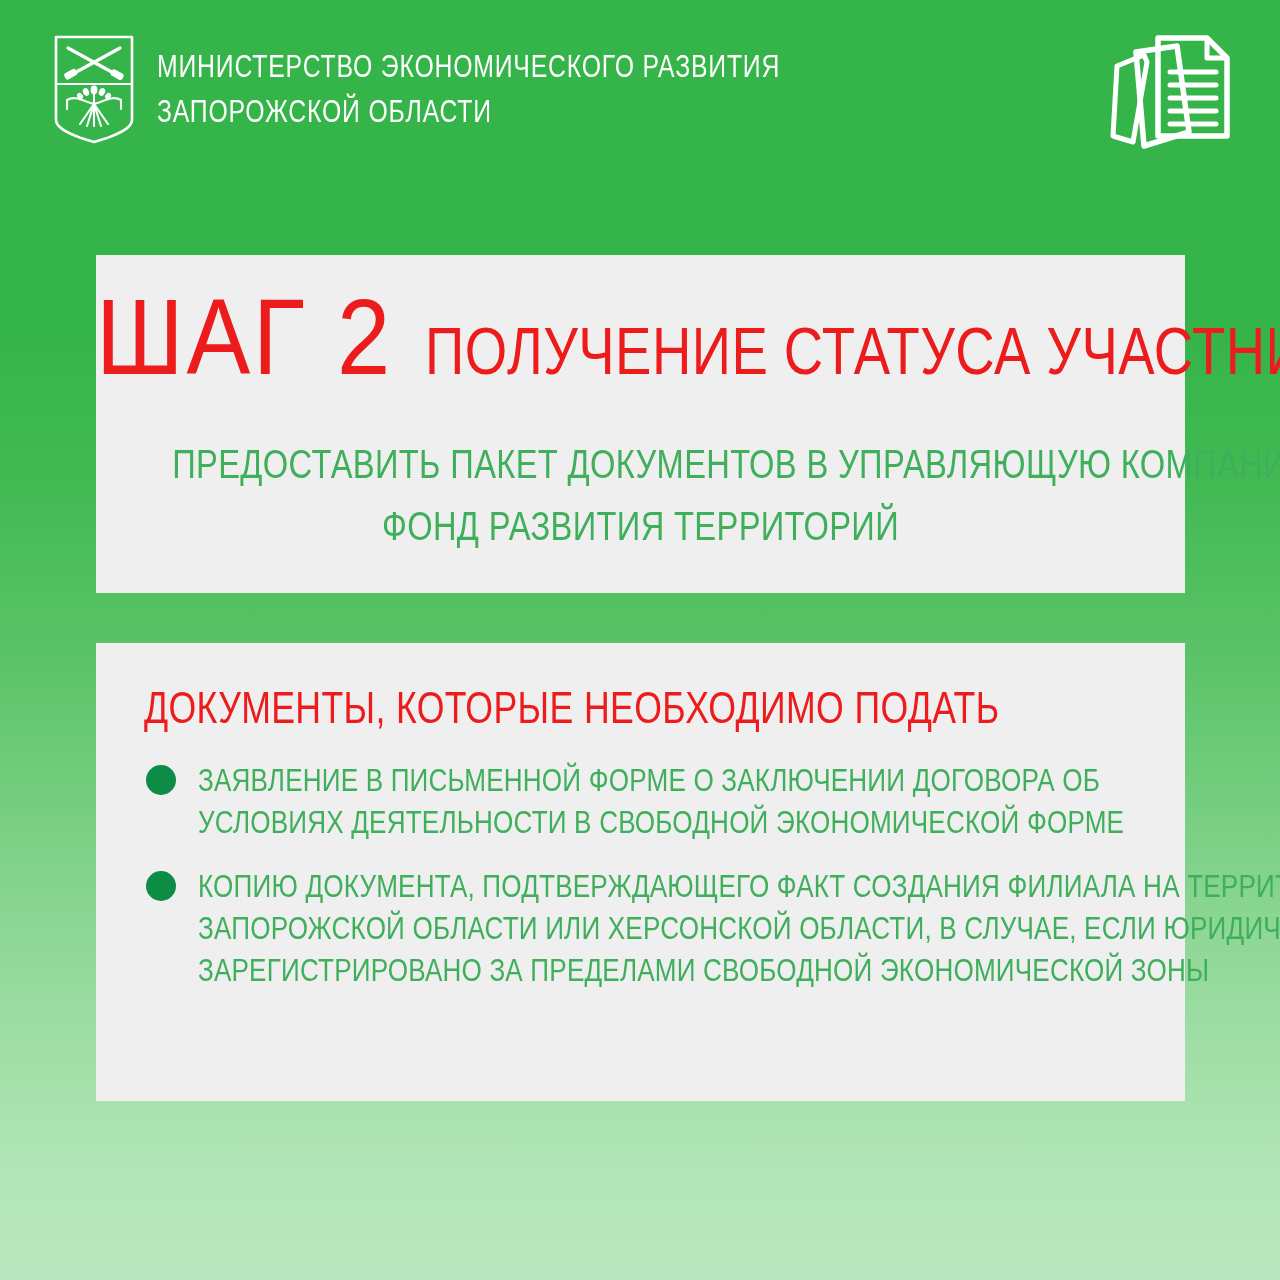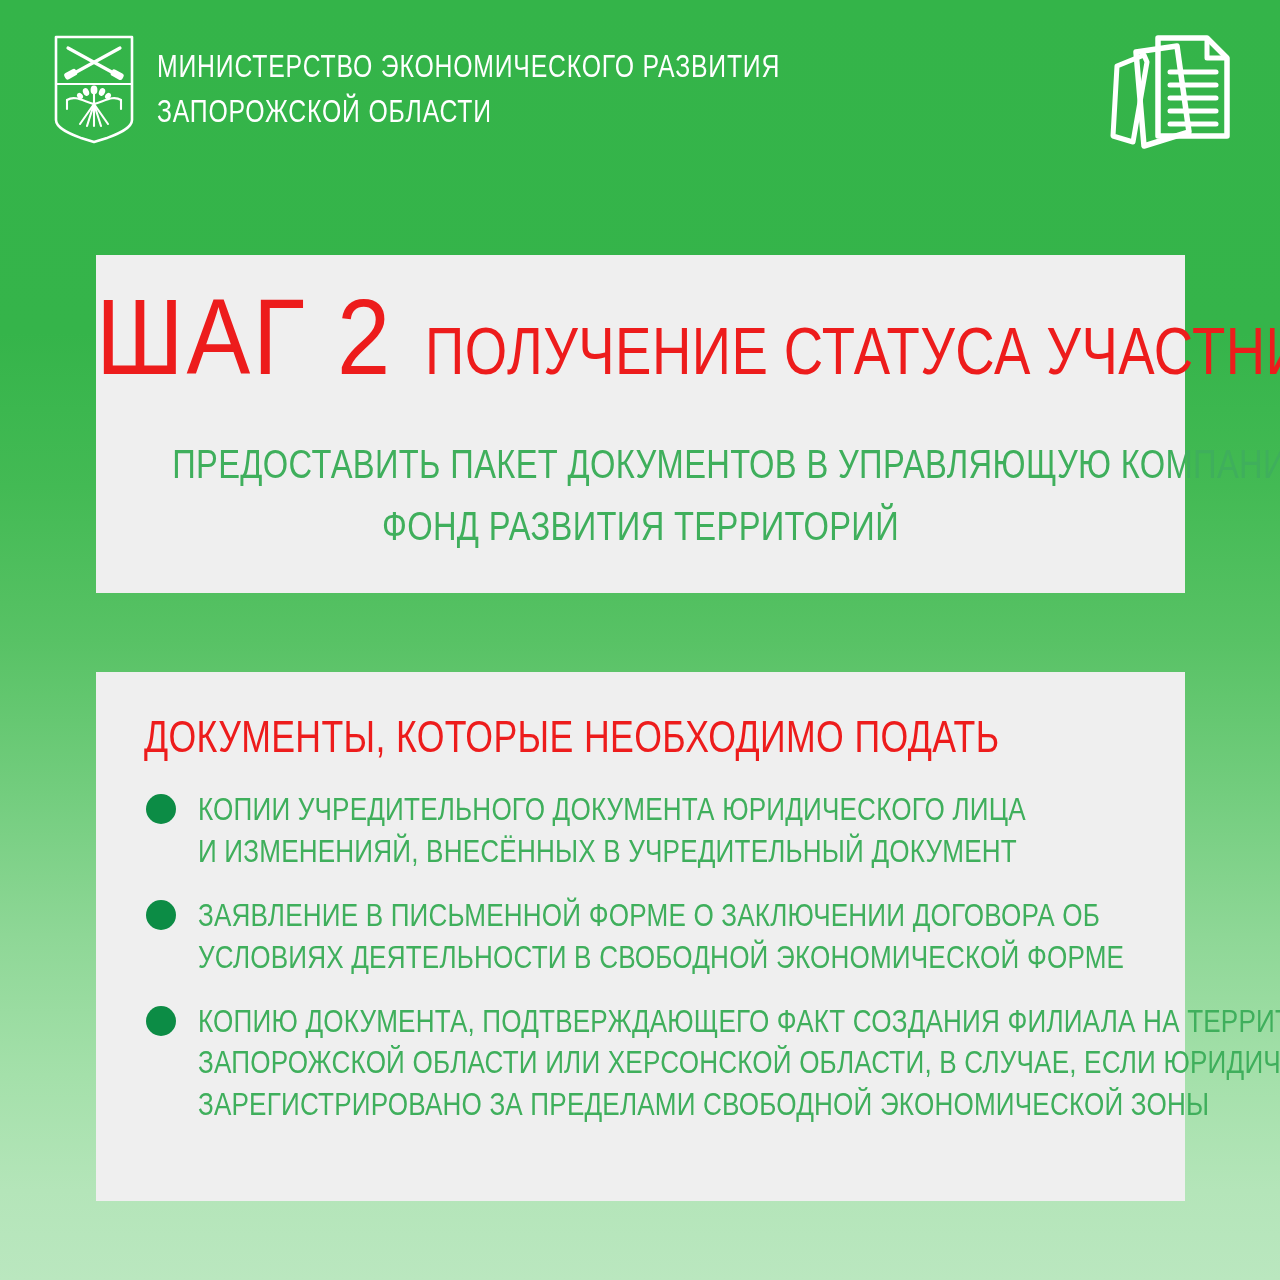--- a/index.html
+++ b/index.html
@@ -85,22 +85,21 @@
     background: #efefef;
     box-sizing: border-box;
   }
   .card-title-block {
     top: 255px;
     height: 338px;
     padding: 0;
   }
   .card-docs-block {
     top: 643px;
-    height: 529px;
-    margin-top: 29px;
+    height: 458px;
   }
 
   
   .title-row {
     position: absolute;
     left: 0;
     right: 0;
     top: 32px;
     text-align: center;
     white-space: nowrap;
@@ -280,27 +279,20 @@
       <span class="sline">ПРЕДОСТАВИТЬ ПАКЕТ ДОКУМЕНТОВ В УПРАВЛЯЮЩУЮ КОМПАНИЮ</span>
       <span class="sline">ФОНД РАЗВИТИЯ ТЕРРИТОРИЙ</span>
     </div>
   </div>
 
   <div class="card card-docs-block">
     <div class="docs-heading">ДОКУМЕНТЫ, КОТОРЫЕ НЕОБХОДИМО ПОДАТЬ</div>
 
     <ul class="docs-list">
 
-      <li class="docs-item">
-        <span class="bullet"></span>
-        <div class="docs-text">
-          <span class="tline">КОПИИ УЧРЕДИТЕЛЬНОГО ДОКУМЕНТА ЮРИДИЧЕСКОГО ЛИЦА</span>
-          <span class="tline">И ИЗМЕНЕНИЯЙ, ВНЕСЁННЫХ В УЧРЕДИТЕЛЬНЫЙ ДОКУМЕНТ</span>
-        </div>
-      </li>
 
       <li class="docs-item">
         <span class="bullet"></span>
         <div class="docs-text">
           <span class="tline">ЗАЯВЛЕНИЕ В ПИСЬМЕННОЙ ФОРМЕ О ЗАКЛЮЧЕНИИ ДОГОВОРА ОБ</span>
           <span class="tline">УСЛОВИЯХ ДЕЯТЕЛЬНОСТИ В СВОБОДНОЙ ЭКОНОМИЧЕСКОЙ ФОРМЕ</span>
         </div>
       </li>
 
       <li class="docs-item">

